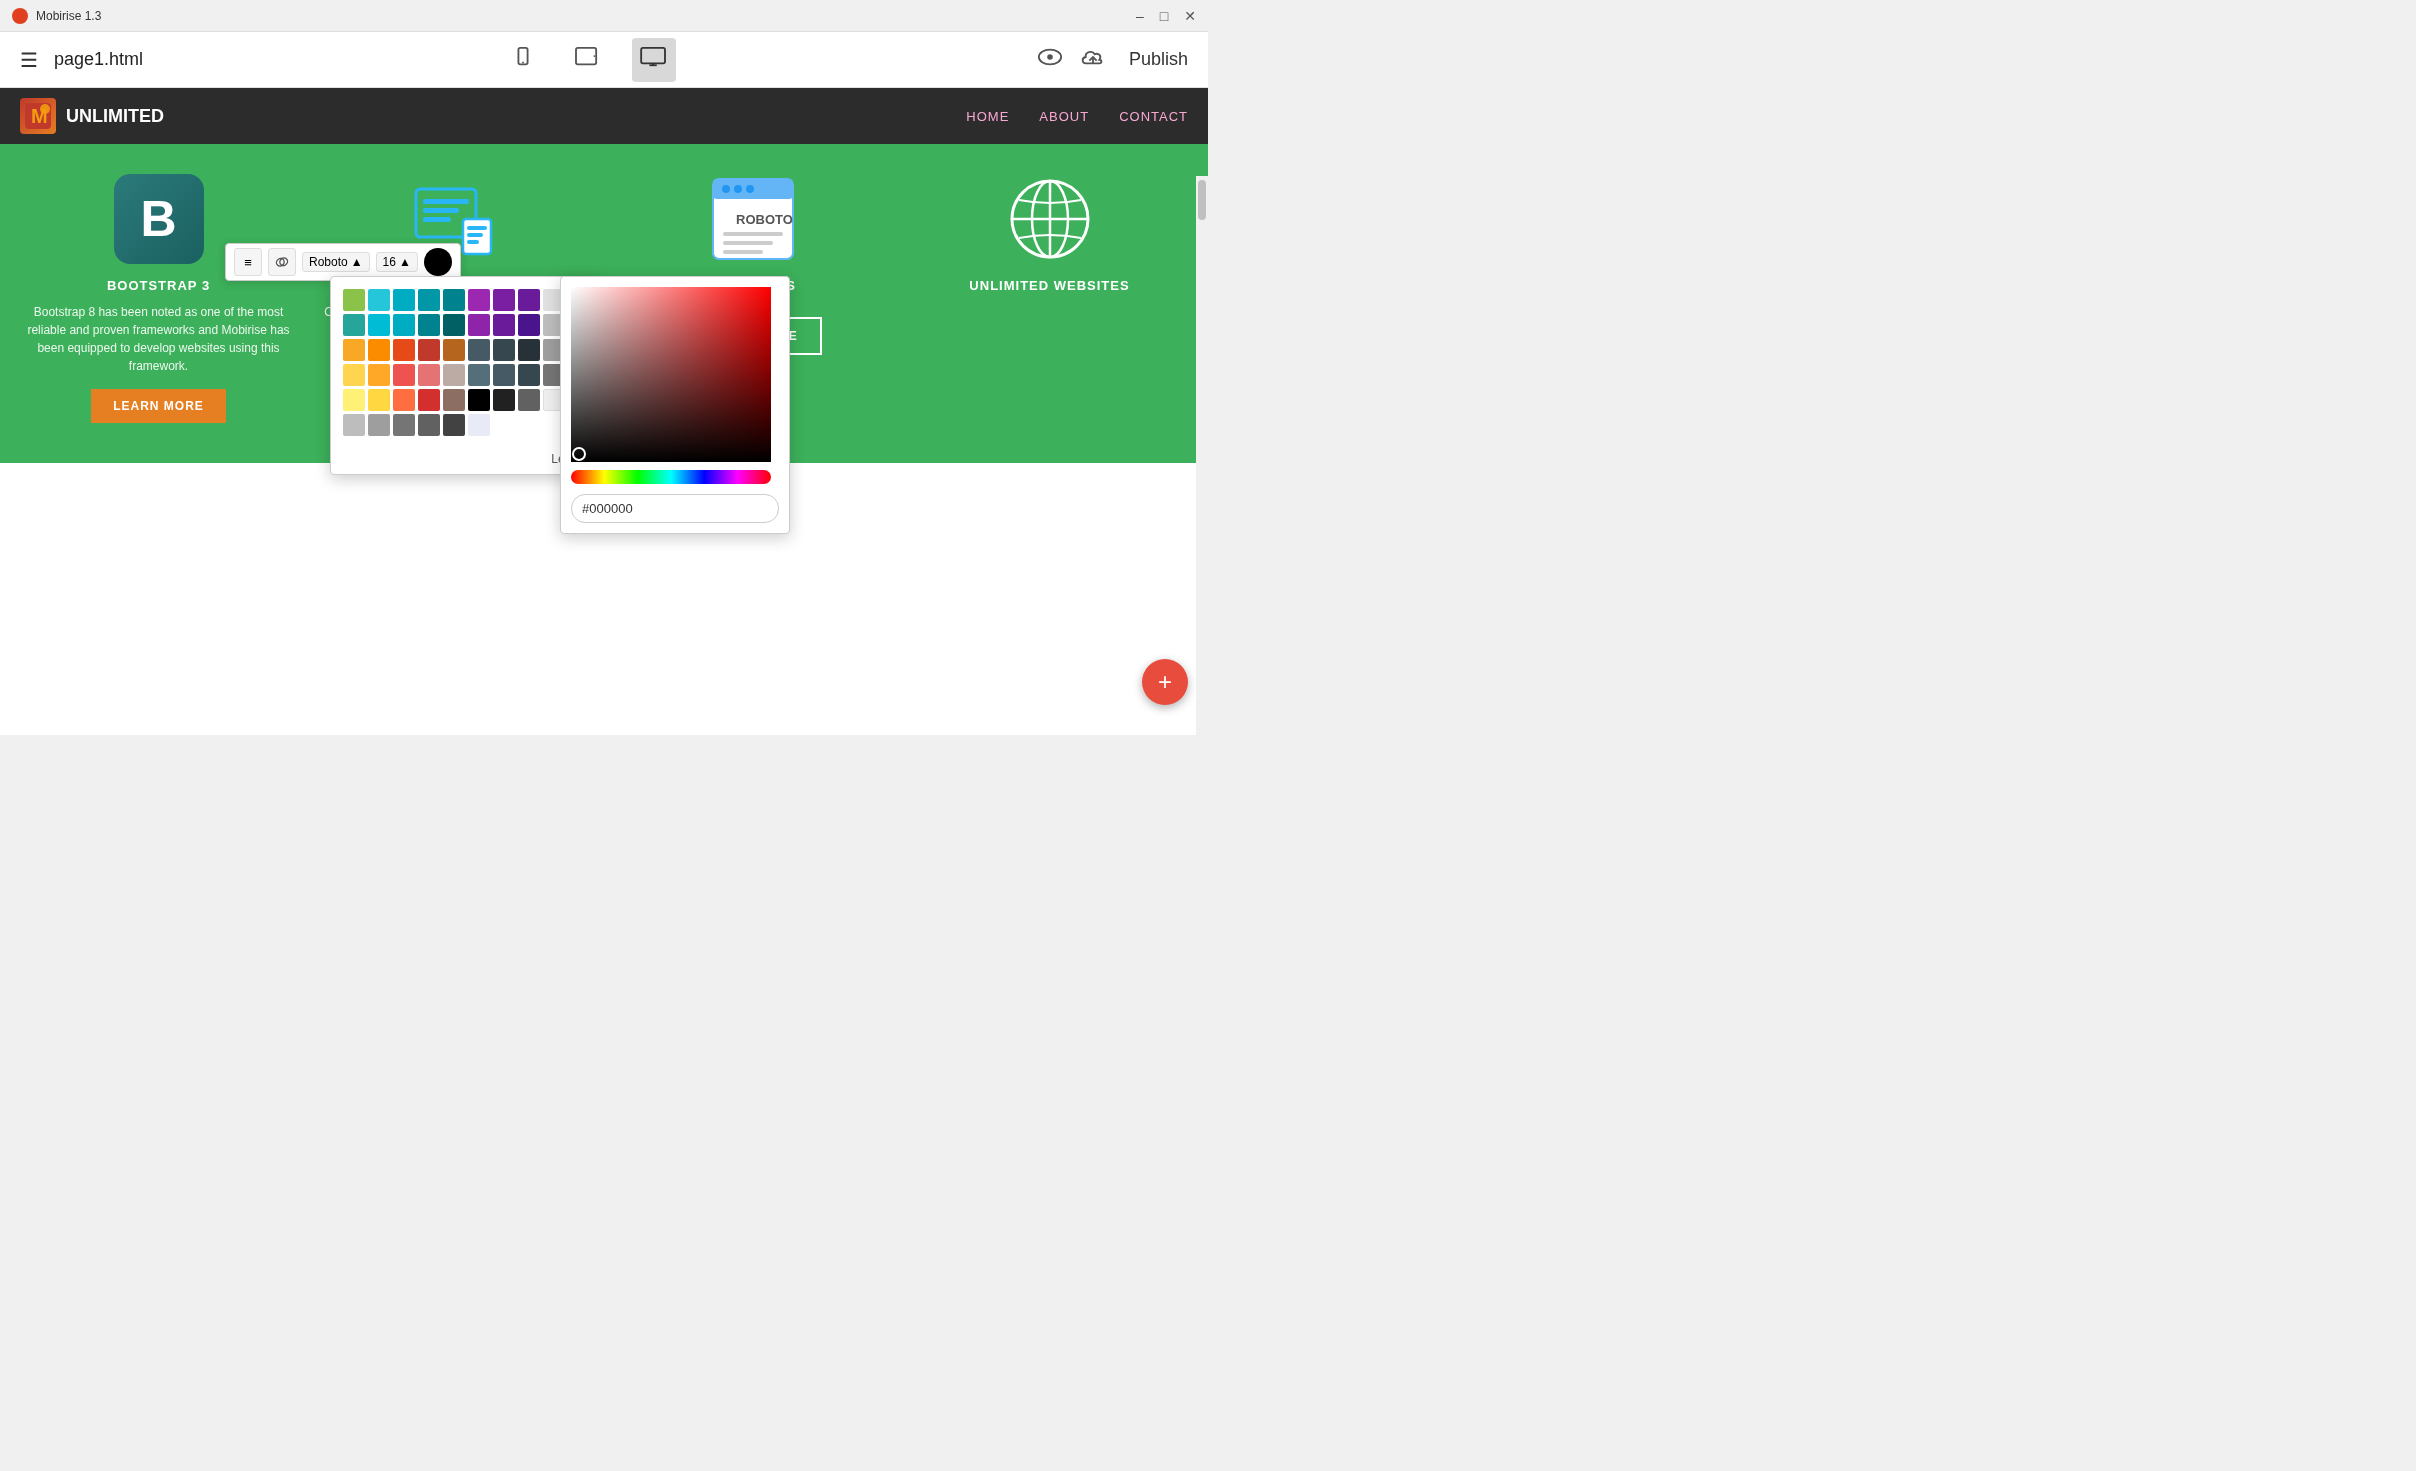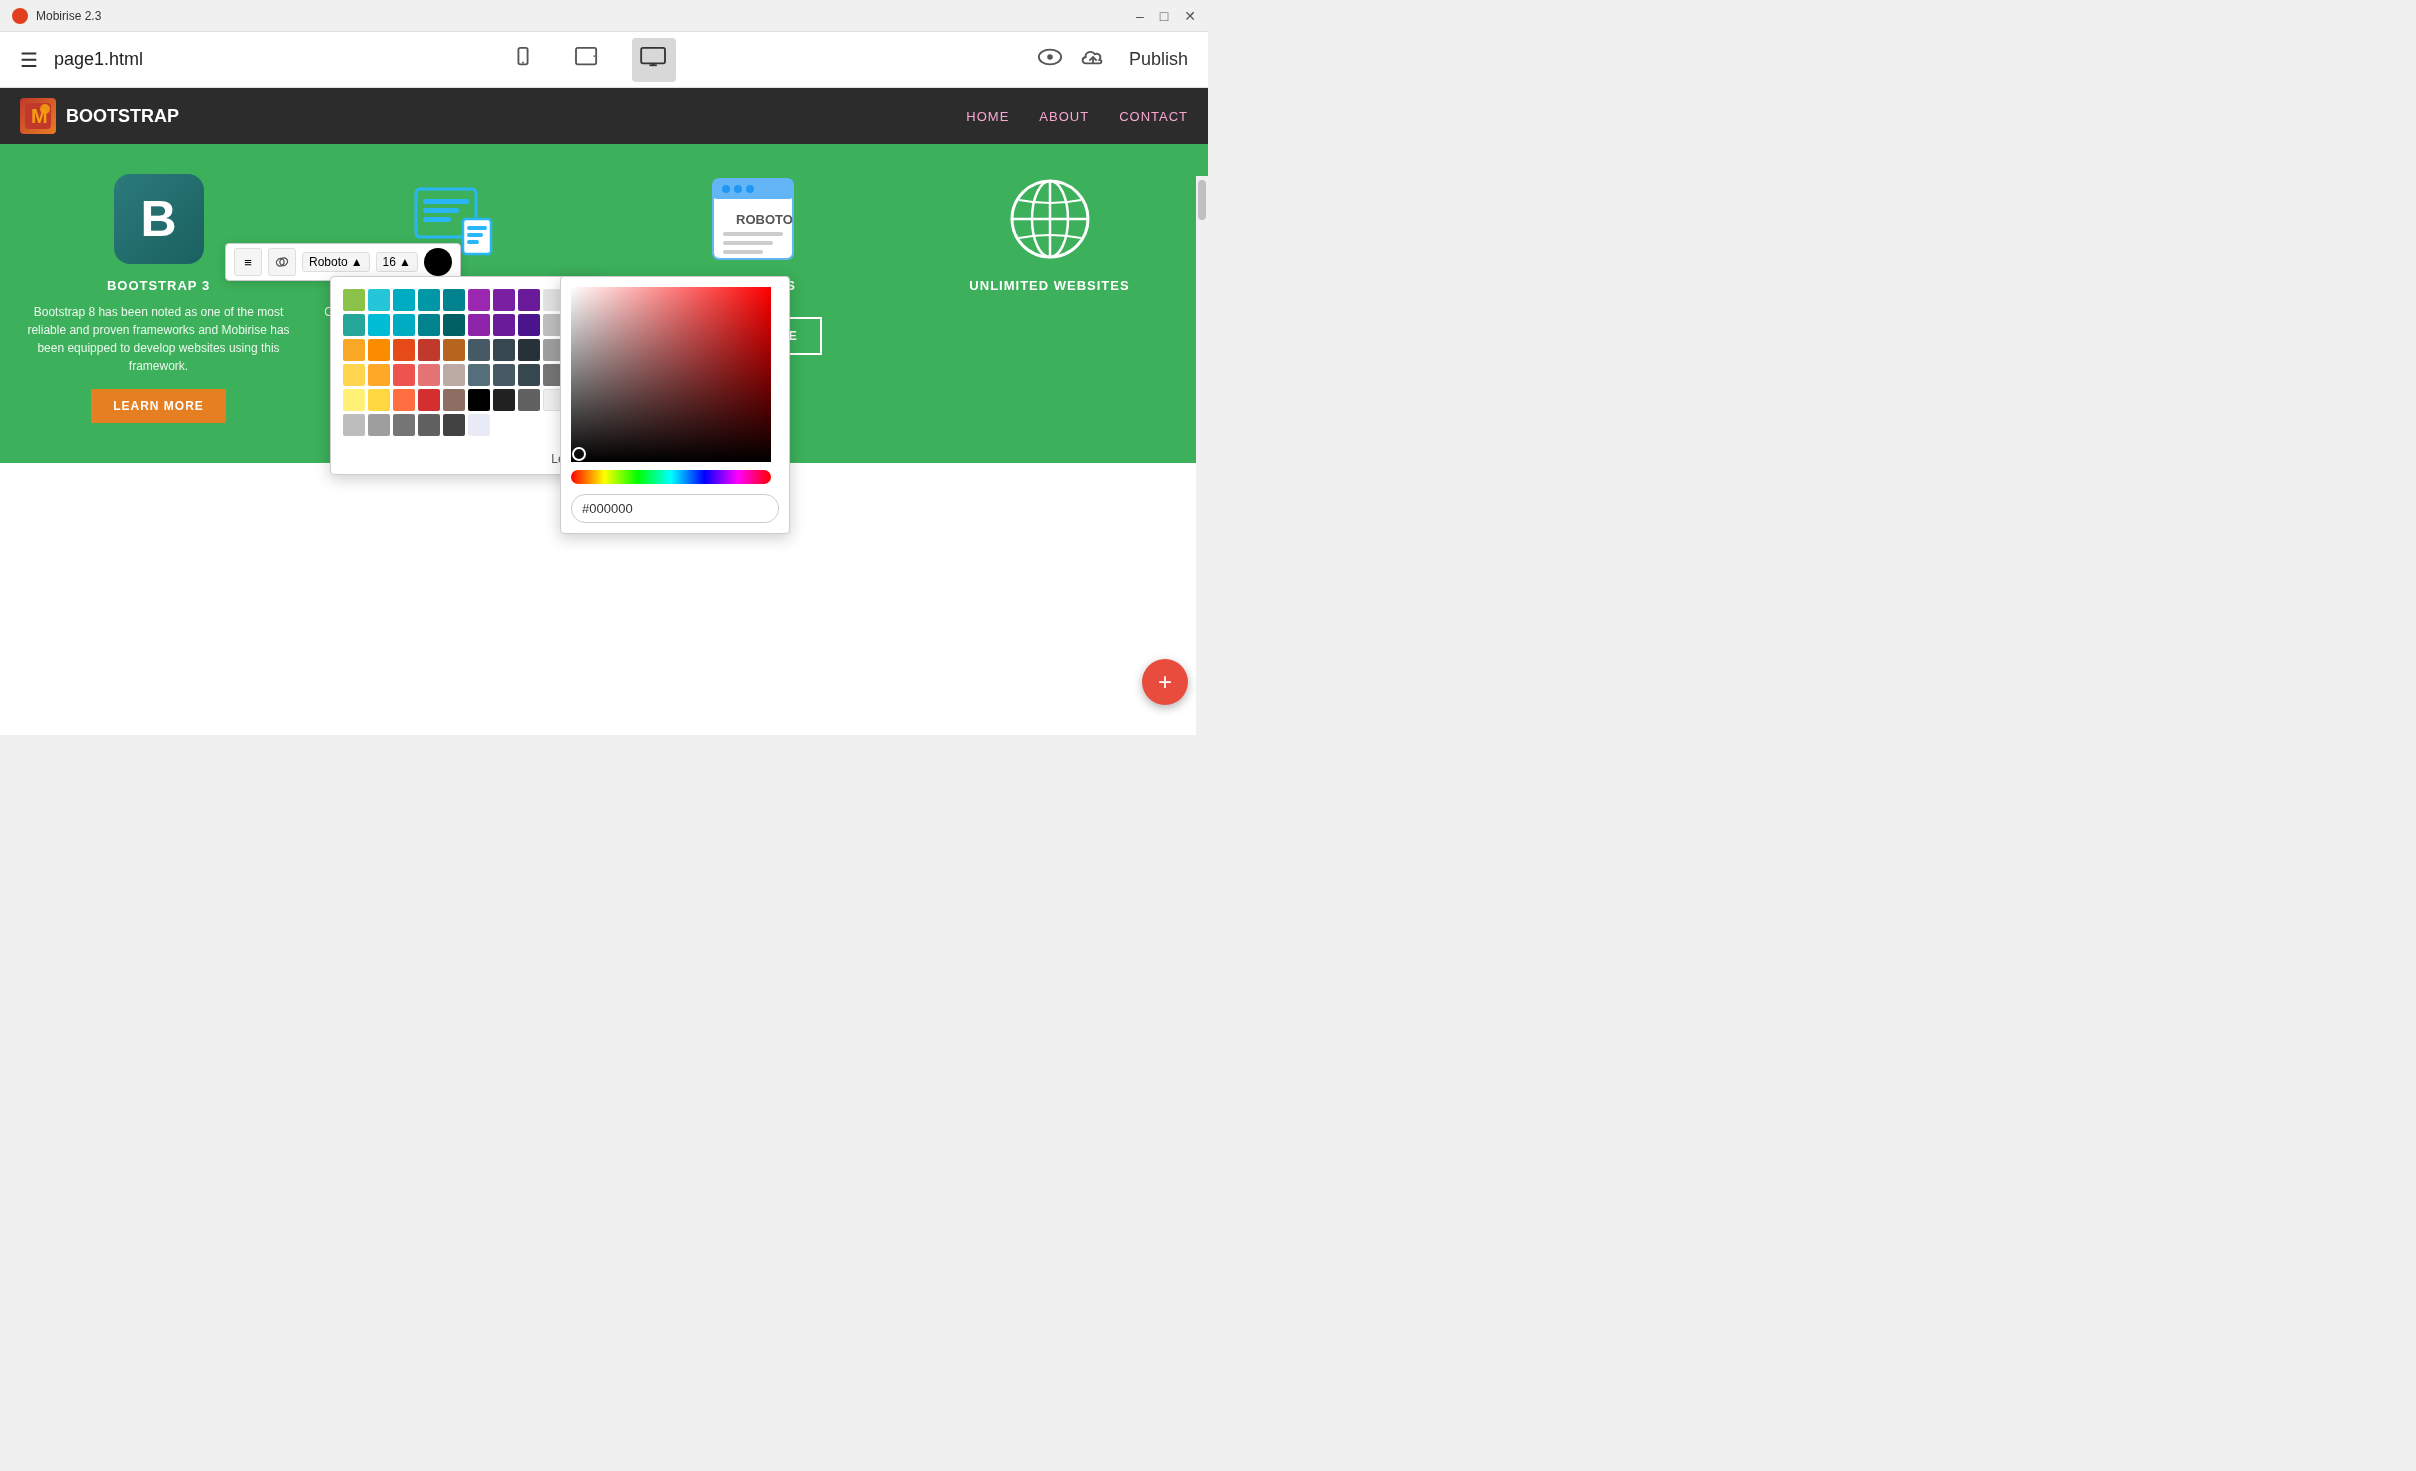--- a/index.html
+++ b/index.html
@@ -305,21 +305,21 @@
       margin: 0 auto;
       margin-top: 4px;
     }
   </style>
 </head>
 <body>
 
 <div class="title-bar">
   <div class="title-bar-left">
     <span class="app-icon"></span>
-    <span class="title-bar-title">Mobirise 2.3</span>
+    <span class="title-bar-title">Mobirise 1.3</span>
   </div>
   <div class="title-bar-controls">
     <span>–</span>
     <span>□</span>
     <span>✕</span>
   </div>
 </div>
 
 <div class="toolbar">
   <div class="toolbar-left">
@@ -374,21 +374,21 @@
 
   <div class="site-nav">
     <div class="site-logo">
       <div class="logo-icon">
         <svg width="30" height="30" viewBox="0 0 30 30">
           <rect x="2" y="2" width="26" height="26" rx="4" fill="#c0392b"></rect>
           <text x="8" y="22" font-size="20" fill="#f39c12" font-weight="bold">M</text>
           <circle cx="22" cy="8" r="5" fill="#f39c12" opacity="0.9"></circle>
         </svg>
       </div>
-      <span>BOOTSTRAP</span>
+      <span>UNLIMITED</span>
     </div>
     <div class="site-nav-links">
       <span>HOME</span>
       <span>ABOUT</span>
       <span>CONTACT</span>
     </div>
   </div>
 
   <div class="nav-actions">
     <div class="nav-action-btn sort">⇅</div>

